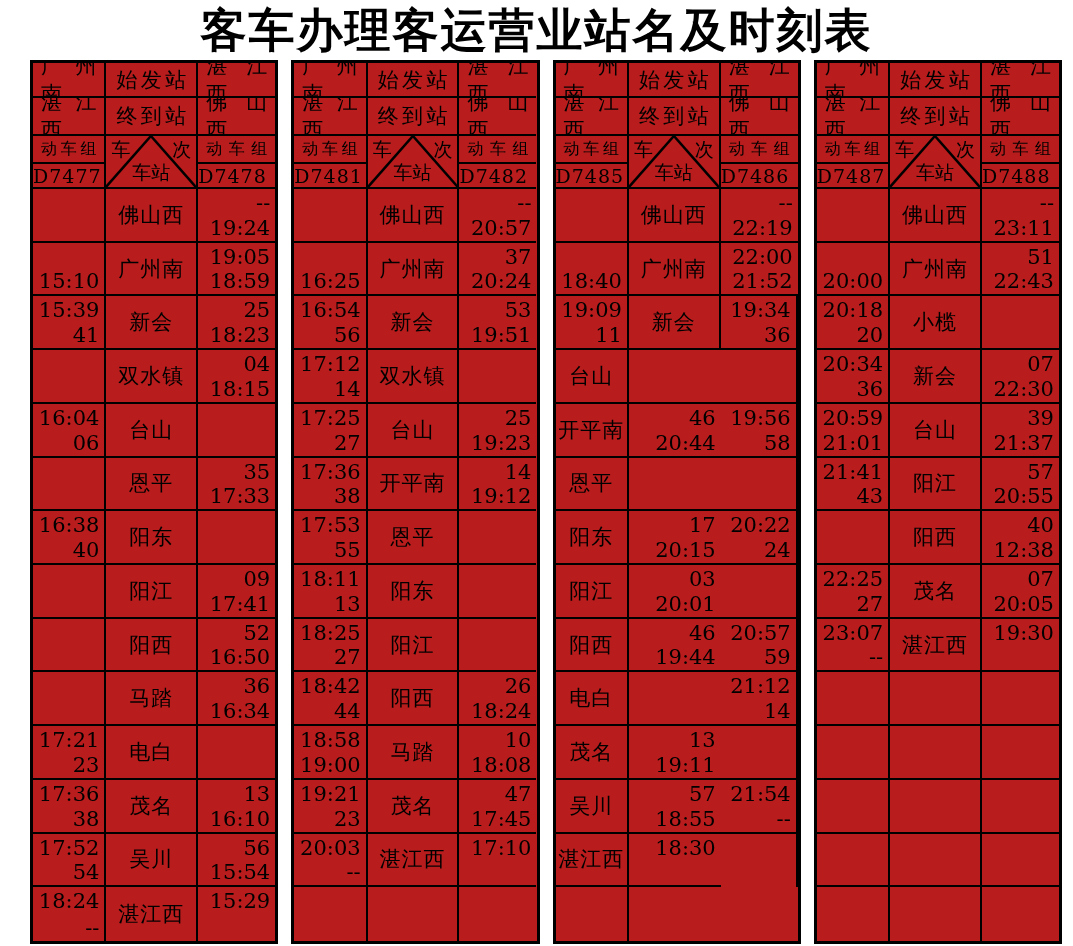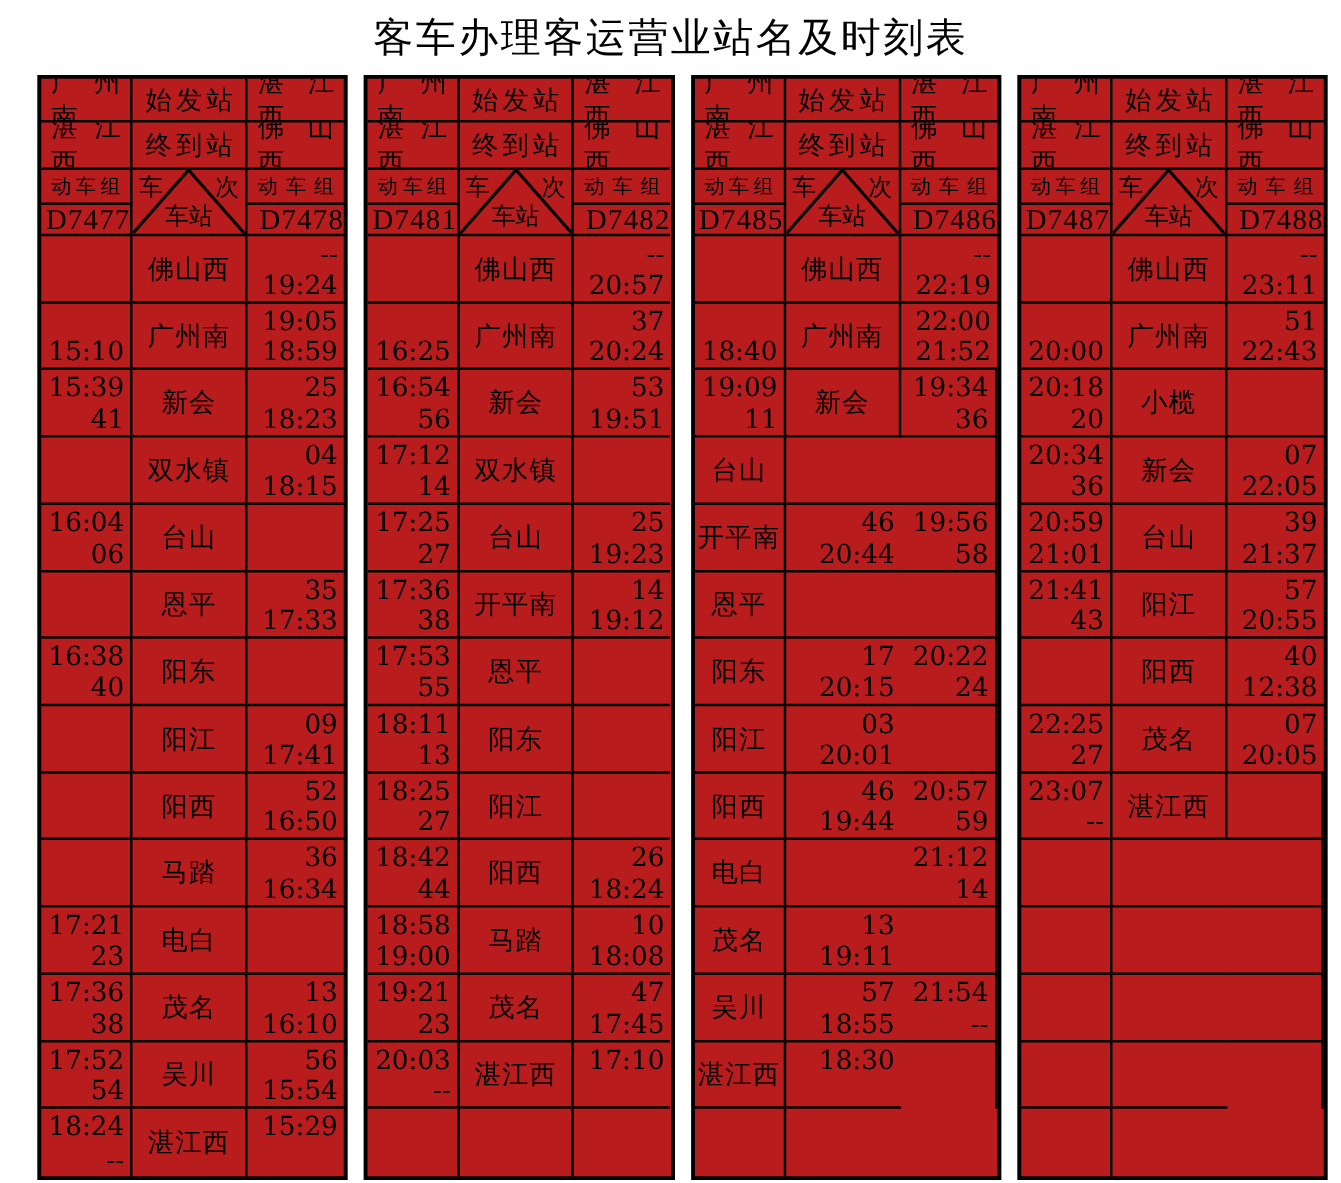--- a/index.html
+++ b/index.html
@@ -4,21 +4,21 @@
 <style>
   html,body{margin:0;padding:0;background:#fff;}
   body{
     width:1073px;height:946px;overflow:hidden;
     font-family:"DejaVu Serif","Liberation Serif",serif;
     color:#000;
   }
   .page-title{
     margin:0;padding:2px 0 0 0;
     text-align:center;
-    font-size:32px;font-weight:400;
+    font-size:46px;font-weight:700;
     letter-spacing:2px;
     height:58px;line-height:56px;
   }
   .groups{
     display:flex;
     padding:0 11px 0 30px;
     gap:13px;
     height:884px;
   }
   .group{
@@ -44,22 +44,22 @@
     font-size:21px;
   }
   .hcell .just{
     display:block;width:100%;
     text-align:justify;text-align-last:justify;
     padding:0 8px;box-sizing:border-box;
   }
   .hcell.mid .just{padding:0 10px;}
   .emu{font-size:16px;}
   .trainno{
-    display:flex;align-items:center;justify-content:flex-end;
-    font-size:23px;letter-spacing:1px;font-family:Liberation Serif, serif;
+    display:flex;align-items:center;justify-content:flex-start;
+    font-size:19px;letter-spacing:1px;
   }
   .diag{
     grid-column:2;
     grid-row:3 / span 2;
     font-size:19px;
   }
   .diag svg{position:absolute;left:0;top:0;width:100%;height:100%;}
   .diag .tl{position:absolute;top:1px;left:5px;}
   .diag .tr{position:absolute;top:1px;right:5px;}
   .diag .bc{position:absolute;bottom:1px;left:50%;transform:translateX(-50%);white-space:nowrap;font-family:Liberation Serif, serif;}
@@ -736,21 +736,21 @@
       </div>
       <div class="cell time">
         <span>20:34</span>
         <span>36</span>
       </div>
       <div class="cell stn">
         <span>新会</span>
       </div>
       <div class="cell time last-col">
         <span>07</span>
-        <span>22:05</span>
+        <span>22:30</span>
       </div>
       <div class="cell time">
         <span>20:59</span>
         <span>21:01</span>
       </div>
       <div class="cell stn">
         <span>台山</span>
       </div>
       <div class="cell time last-col">
         <span>39</span>
@@ -788,20 +788,24 @@
       <div class="cell time last-col">
         <span>07</span>
         <span>20:05</span>
       </div>
       <div class="cell time">
         <span>23:07</span>
         <span>--</span>
       </div>
       <div class="cell stn">
         <span>湛江西</span>
+      </div>
+      <div class="cell time last-col">
+        <span>19:30</span>
+        <span></span>
       </div>
       <div class="cell time">
         <span></span>
         <span></span>
       </div>
       <div class="cell stn">
         <span></span>
       </div>
       <div class="cell time last-col">
         <span></span>

